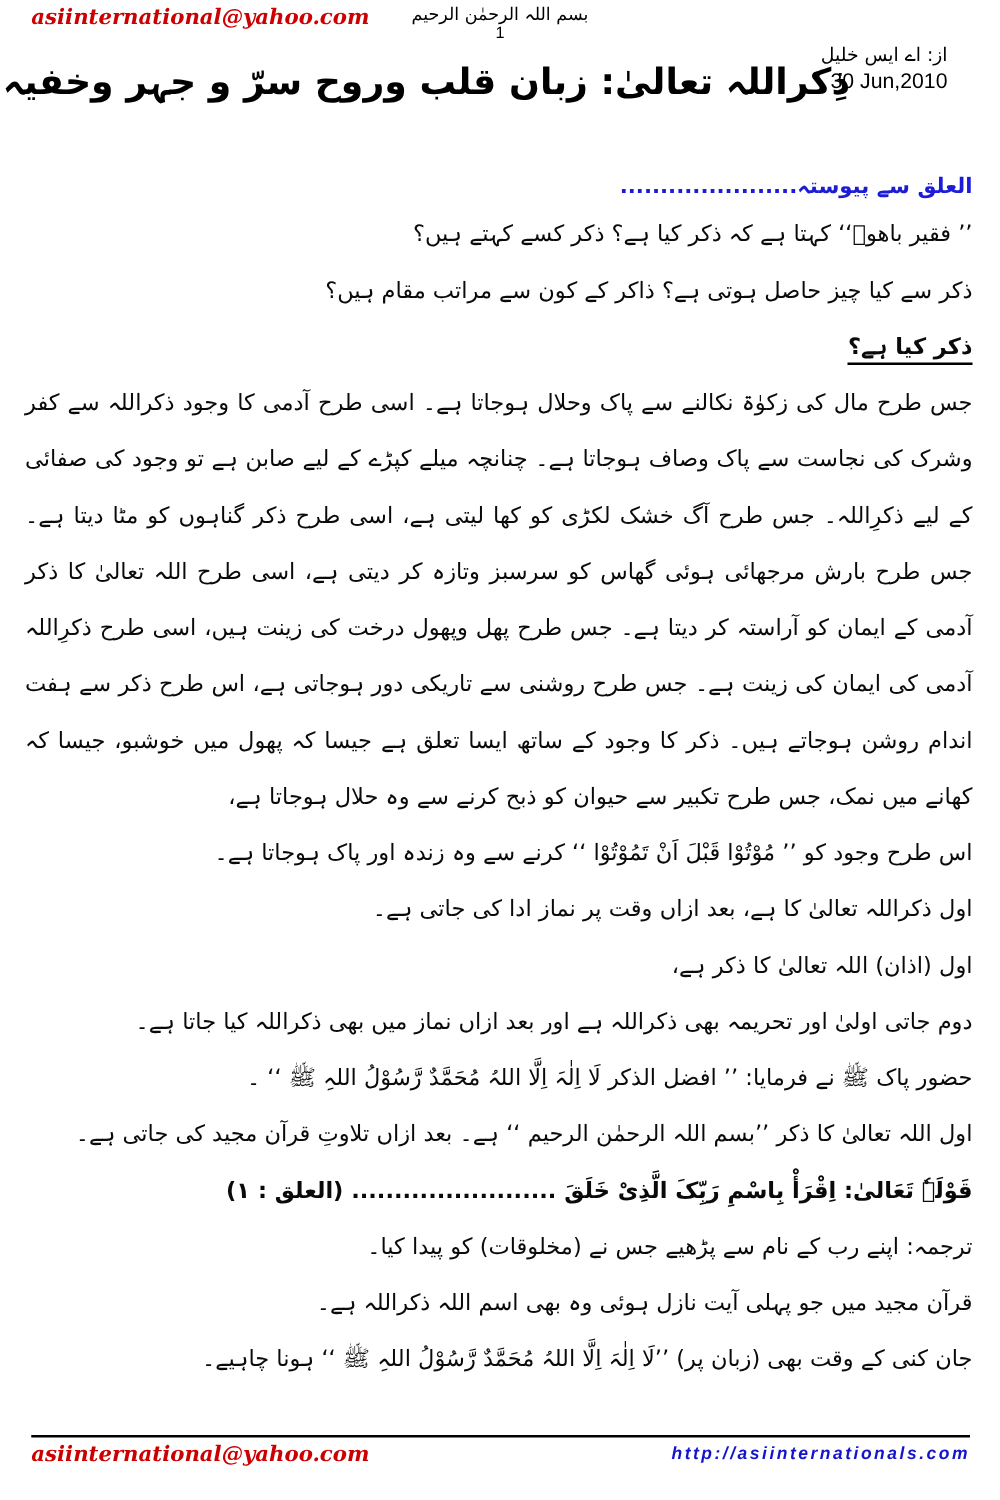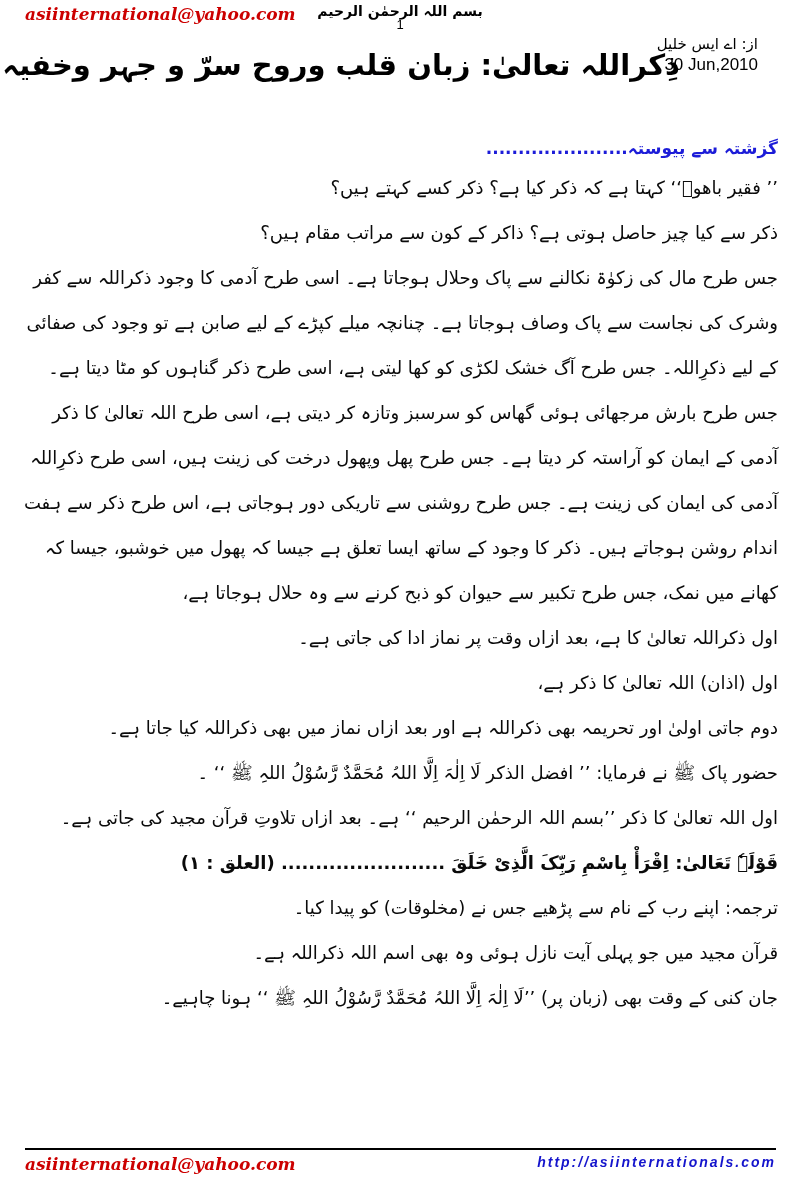--- a/index.html
+++ b/index.html
@@ -17,21 +17,21 @@
     position:absolute;left:25px;top:4px;
     font-family:"DejaVu Serif",serif;
     font-style:italic;font-weight:bold;
     font-size:17px;color:#cc0000;
     text-decoration:none;
   }
   .bismillah-block{
     position:absolute;left:0;right:0;top:3px;
     text-align:center;direction:rtl;
   }
-  .bismillah{font-size:14px;font-weight:bold;color:#000;}
+  .bismillah{font-size:14px;font-weight:normal;color:#000;}
   .page-number{
     text-align:center;
     font-family:"Liberation Sans",sans-serif;
     font-size:13px;color:#000;margin-top:-2px;
   }
   .author-block{
     position:absolute;right:42px;top:33px;
     text-align:right;direction:rtl;
   }
   .author-name{font-size:15px;color:#000;line-height:22px;}
@@ -55,21 +55,21 @@
   }
   .continued-line .dots{font-weight:bold;letter-spacing:1px;}
   
   .content{
     position:absolute;top:165px;left:20px;right:22px;
     direction:rtl;
   }
   .content p{
     margin:0;padding:0;
     font-size:18px;line-height:45px;
-    text-align:right;color:#0a0a0a;
+    color:#0a0a0a;
   }
   .indent1{padding-right:30px;}
   .indent2{padding-right:62px;}
   .center-ind{padding-right:130px;margin-top:14px;margin-bottom:4px;}
   .justify{text-align:justify;}
   .gap-top{margin-top:14px;}
   .section-heading{font-weight:bold;}
   .section-heading span{border-bottom:2px solid #000;padding-bottom:2px;}
   .bold-ayah{font-weight:bold;}
   
@@ -107,27 +107,29 @@
   <div class="author-block">
     <div class="author-name">از: اے ایس خلیل</div>
     <div class="doc-date">30 Jun,2010</div>
   </div>
 
   <div class="title-row">
     <span class="page-title">ذِکراللہ تعالیٰ: زبان قلب وروح سرّ و جہر وخفیہ -2</span>
   </div>
 
   <div class="continued-line" style="color:#1c1cd8;">
-    <span>گزشتہ سے پیوستہ</span><span class="dots">......................</span>
+    <span>العلق سے پیوستہ</span><span class="dots">......................</span>
   </div>
 
   <div class="content">
     <p class="indent1">’’ فقیر باھوؒ‘‘ کہتا ہے کہ ذکر کیا ہے؟ ذکر کسے کہتے ہیں؟</p>
     <p class="indent1">ذکر سے کیا چیز حاصل ہوتی ہے؟ ذاکر کے کون سے مراتب مقام ہیں؟</p>
+    <p class="indent1 section-heading gap-top"><span>ذکر کیا ہے؟</span></p>
     <p class="justify">جس طرح مال کی زکوٰۃ نکالنے سے پاک وحلال ہوجاتا ہے۔ اسی طرح آدمی کا وجود ذکراللہ سے کفر وشرک کی نجاست سے پاک وصاف ہوجاتا ہے۔ چنانچہ میلے کپڑے کے لیے صابن ہے تو وجود کی صفائی کے لیے ذکرِاللہ۔ جس طرح آگ خشک لکڑی کو کھا لیتی ہے، اسی طرح ذکر گناہوں کو مٹا دیتا ہے۔ جس طرح بارش مرجھائی ہوئی گھاس کو سرسبز وتازہ کر دیتی ہے، اسی طرح اللہ تعالیٰ کا ذکر آدمی کے ایمان کو آراستہ کر دیتا ہے۔ جس طرح پھل وپھول درخت کی زینت ہیں، اسی طرح ذکرِاللہ آدمی کی ایمان کی زینت ہے۔ جس طرح روشنی سے تاریکی دور ہوجاتی ہے، اس طرح ذکر سے ہفت اندام روشن ہوجاتے ہیں۔ ذکر کا وجود کے ساتھ ایسا تعلق ہے جیسا کہ پھول میں خوشبو، جیسا کہ کھانے میں نمک، جس طرح تکبیر سے حیوان کو ذبح کرنے سے وہ حلال ہوجاتا ہے،</p>
+    <p class="center-ind">اس طرح وجود کو ’’ مُوْتُوْا قَبْلَ اَنْ تَمُوْتُوْا ‘‘ کرنے سے وہ زندہ اور پاک ہوجاتا ہے۔</p>
     <p class="indent1">اول ذکراللہ تعالیٰ کا ہے، بعد ازاں وقت پر نماز ادا کی جاتی ہے۔</p>
     <p class="indent1">اول (اذان) اللہ تعالیٰ کا ذکر ہے،</p>
     <p>دوم جاتی اولیٰ اور تحریمہ بھی ذکراللہ ہے اور بعد ازاں نماز میں بھی ذکراللہ کیا جاتا ہے۔</p>
     <p class="indent1">حضور پاک ﷺ نے فرمایا: ’’ افضل الذکر لَا اِلٰہَ اِلَّا اللہُ مُحَمَّدٌ رَّسُوْلُ اللہِ ﷺ ‘‘ ۔</p>
     <p>اول اللہ تعالیٰ کا ذکر ’’بسم اللہ الرحمٰن الرحیم ‘‘ ہے۔ بعد ازاں تلاوتِ قرآن مجید کی جاتی ہے۔</p>
     <p class="bold-ayah">قَوْلَہٗ تَعَالیٰ: اِقْرَأْ بِاسْمِ رَبِّکَ الَّذِیْ خَلَقَ ........................ (العلق : ۱)</p>
     <p class="indent1">ترجمہ: اپنے رب کے نام سے پڑھیے جس نے (مخلوقات) کو پیدا کیا۔</p>
     <p>قرآن مجید میں جو پہلی آیت نازل ہوئی وہ بھی اسم اللہ ذکراللہ ہے۔</p>
     <p>جان کنی کے وقت بھی (زبان پر) ’’لَا اِلٰہَ اِلَّا اللہُ مُحَمَّدٌ رَّسُوْلُ اللہِ ﷺ ‘‘ ہونا چاہیے۔</p>
 

